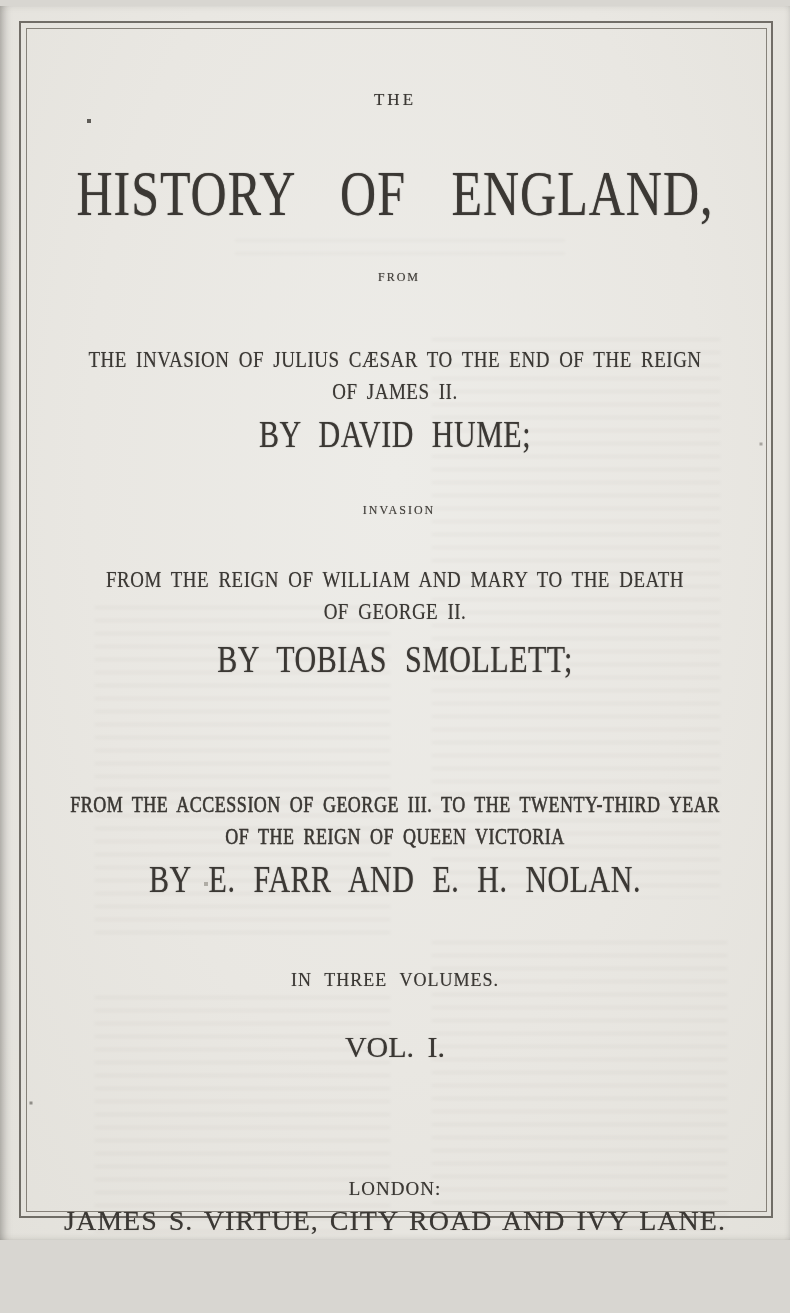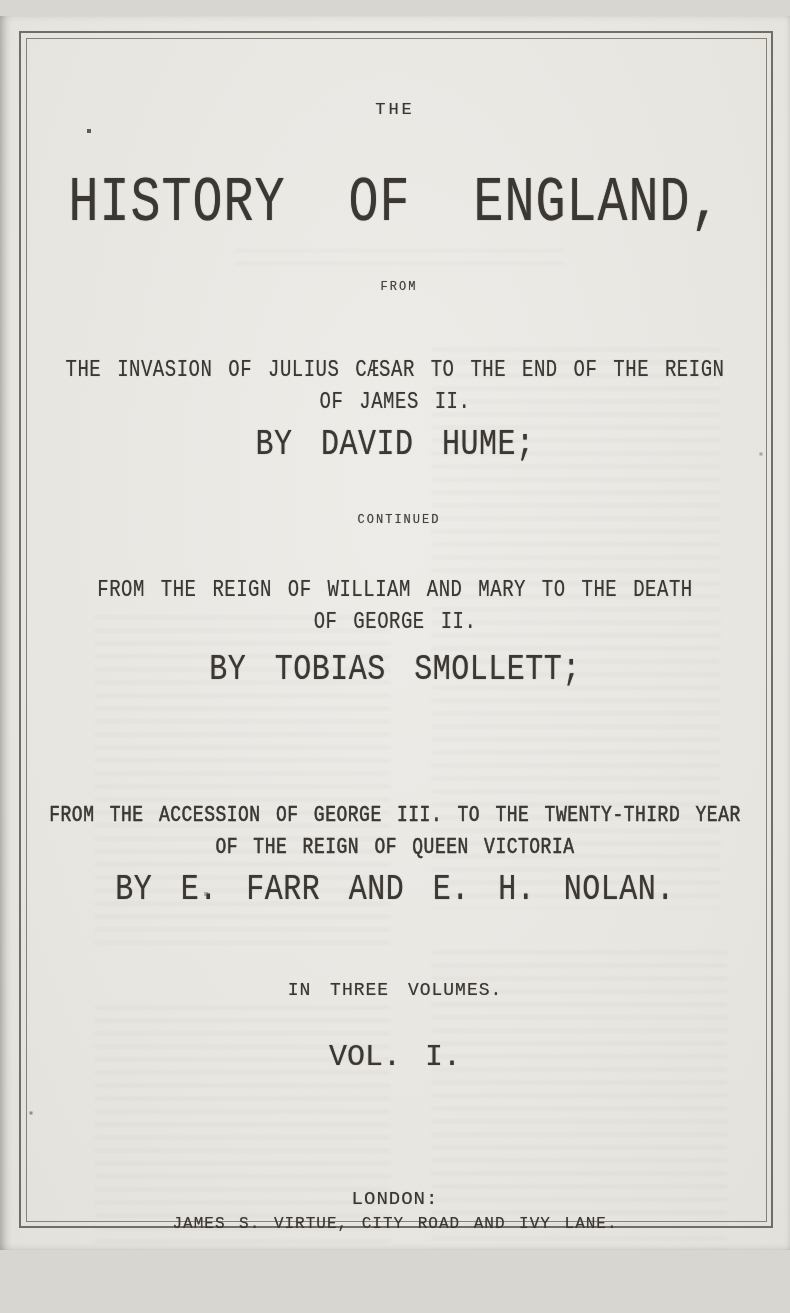--- a/index.html
+++ b/index.html
@@ -1,24 +1,24 @@
 <!DOCTYPE html>
 <html><head>
 <meta charset="utf-8">
 <style>
   html, body { margin: 0; padding: 0; background: #d8d6d1; }
   .page {
     position: relative;
     width: 790px;
     height: 1234px;
-    margin: 16px auto;
+    margin: 6px auto;
     background:
       radial-gradient(ellipse at 50% 38%, #edecE8 0%, #e9e7e2 55%, #e3e1db 100%);
     overflow: hidden;
-    font-family: Liberation Mono, monospace;
+    font-family: Liberation Serif, serif;
     color: #3b3834;
     box-shadow:
       inset 10px 0 8px -7px rgba(40,38,34,0.35),
       inset -5px 0 7px -6px rgba(40,38,34,0.18),
       inset 0 -5px 9px -7px rgba(40,38,34,0.25),
       inset 0 6px 8px -7px rgba(40,38,34,0.12);
   }
   .frame-outer {
     position: absolute; left: 19px; top: 15px; right: 17px; bottom: 22px;
     border: 2px solid rgba(74,70,63,0.75);
@@ -58,21 +58,21 @@
     transform: scaleY(1.25); transform-origin: 50% 0;
     text-shadow: 0 0 1px rgba(50,47,43,0.6);
   }
   .byline-1 { top: 407px; }
   .byline-2 { top: 632px; }
   .byline-3 { top: 852px; }
   .volumes-line { top: 964px;  font-size: 18px; letter-spacing: 1px; word-spacing: 7px; }
   .vol-number   { top: 1024px; font-size: 30px; word-spacing: 6px;
                   text-shadow: 0 0 1px rgba(50,47,43,0.6); }
   .imprint-city      { top: 1172px; font-size: 19px; letter-spacing: 1px; }
-  .imprint-publisher { top: 1199px; font-size: 16px; letter-spacing: 1px; word-spacing: 3px; }
+  .imprint-publisher { top: 1199px; font-size: 28px; letter-spacing: 1px; word-spacing: 3px; }
   .imprint-foreign   { top: 1231px; font-size: 17px; letter-spacing: 0.5px; }
   .ghost {
     position: absolute;
     background: repeating-linear-gradient(
       180deg,
       rgba(120,114,102,0.10) 0px, rgba(120,114,102,0.10) 3px,
       rgba(120,114,102,0.0) 3px,  rgba(120,114,102,0.0) 13px);
     filter: blur(1.6px);
     opacity: 0.55;
     pointer-events: none;
@@ -112,21 +112,21 @@
   <div class="tline main-title">HISTORY OF ENGLAND,</div>
 
   <div class="tline separator sep-from">FROM</div>
 
   <div class="scope scope-1">
     <div>THE INVASION OF JULIUS CÆSAR TO THE END OF THE REIGN</div>
     <div>OF JAMES II.</div>
   </div>
   <div class="byline byline-1">BY DAVID HUME;</div>
 
-  <div class="tline separator sep-continued">CONTINUED</div>
+  <div class="tline separator sep-continued">INVASION</div>
 
   <div class="scope scope-2">
     <div>FROM THE REIGN OF WILLIAM AND MARY TO THE DEATH</div>
     <div>OF GEORGE II.</div>
   </div>
   <div class="byline byline-2">BY TOBIAS SMOLLETT;</div>
 
 
   <div class="scope scope-3">
     <div>FROM THE ACCESSION OF GEORGE III. TO THE TWENTY-THIRD YEAR</div>

